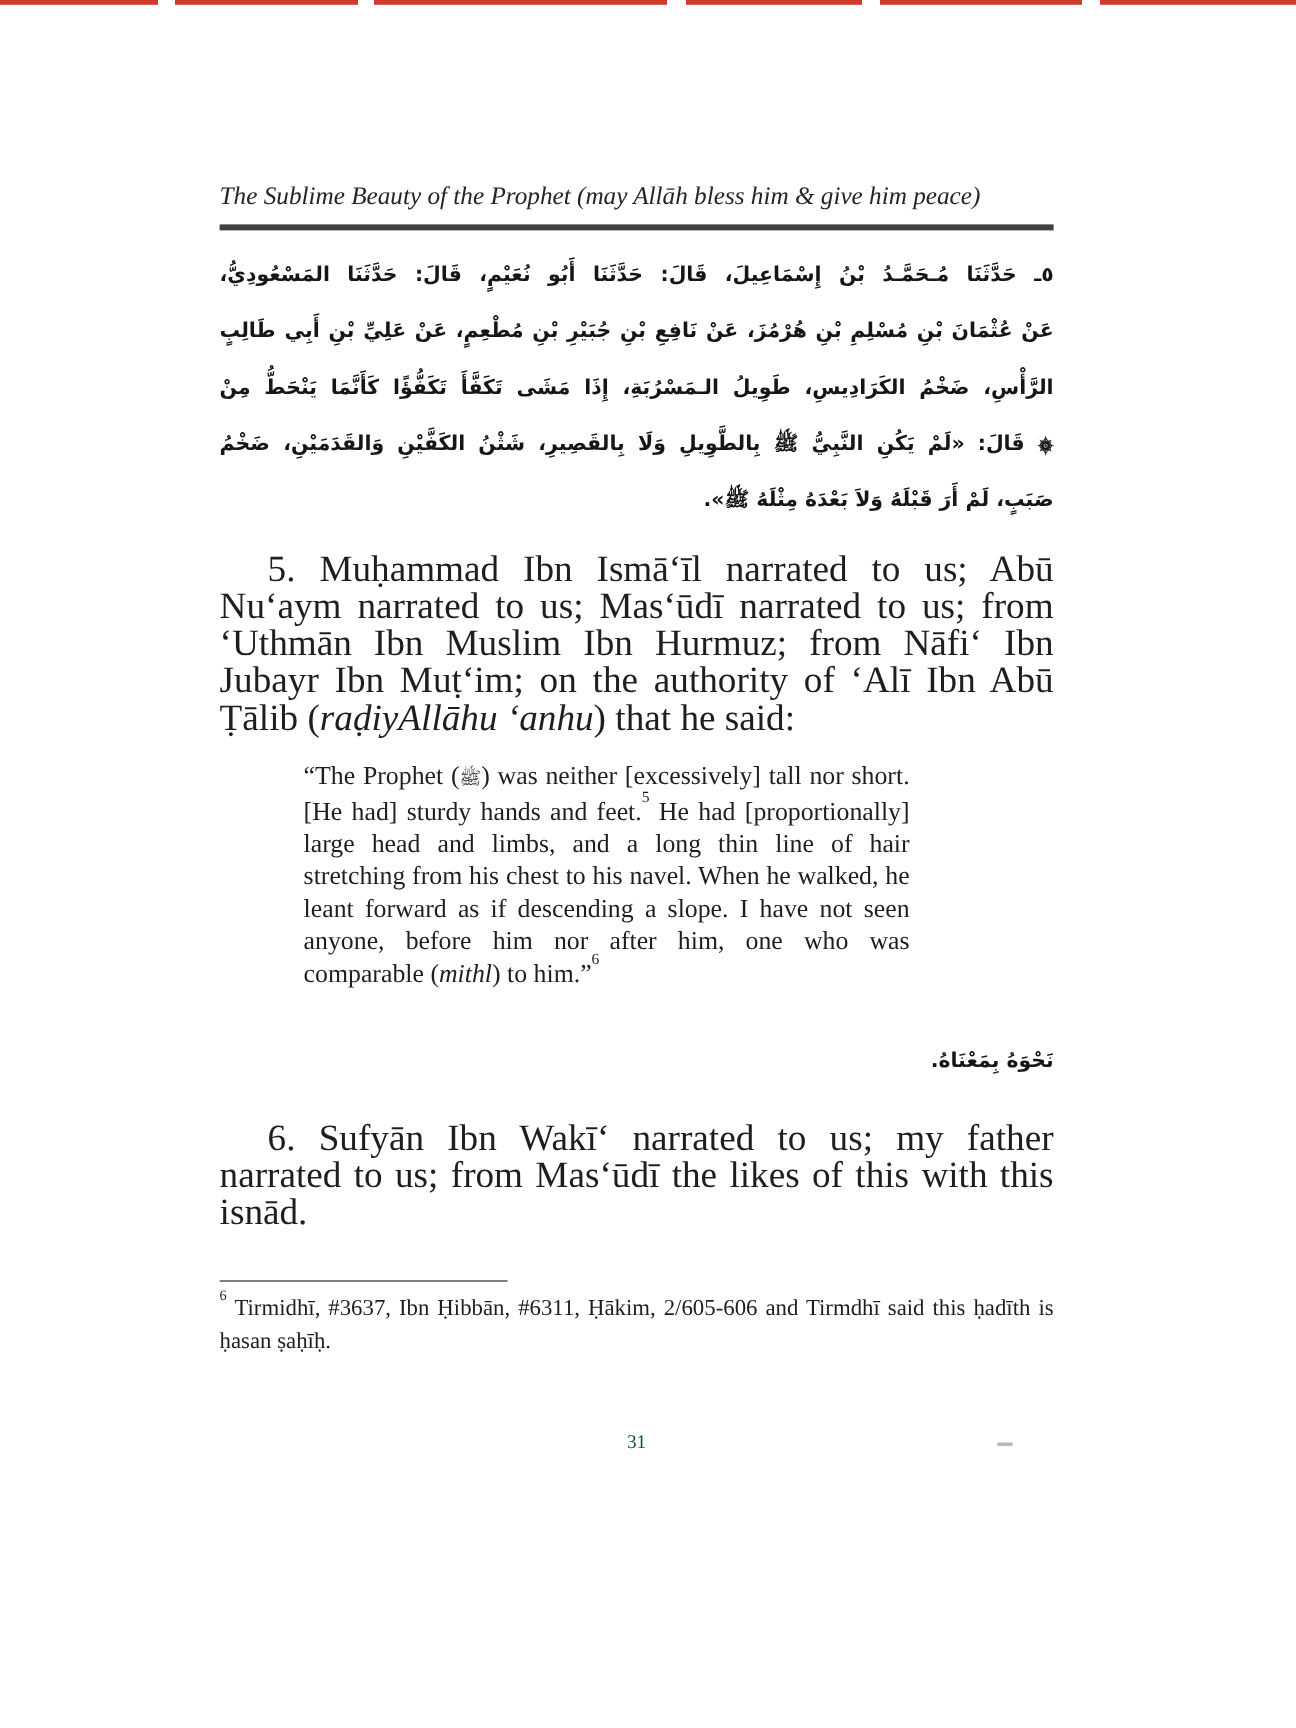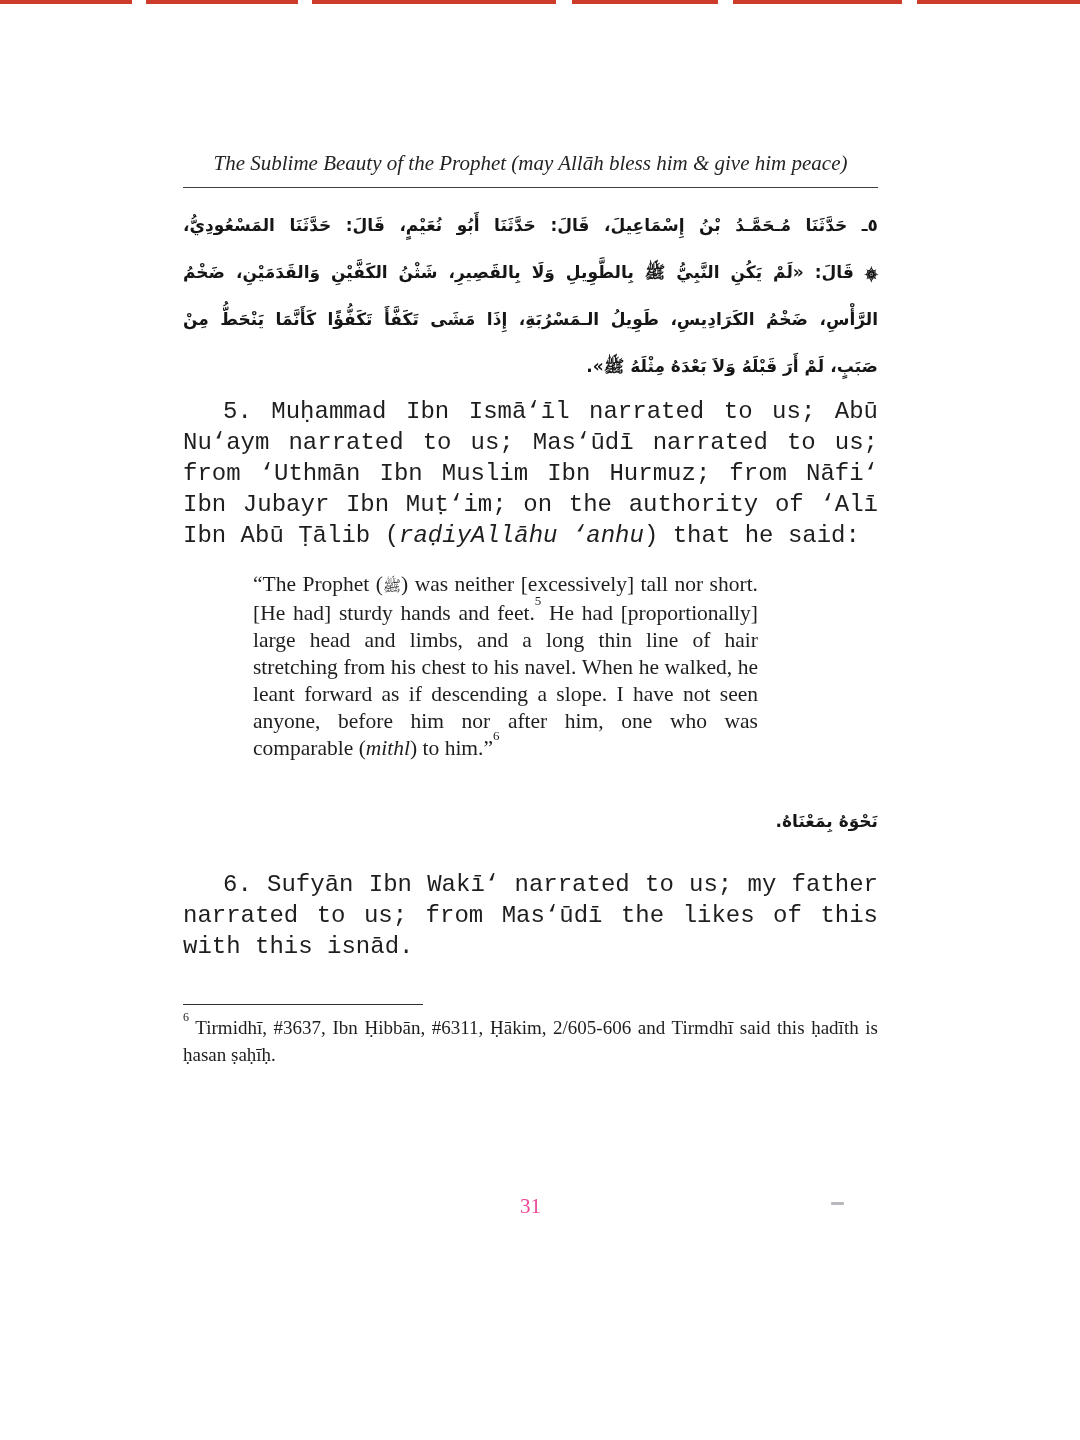--- a/index.html
+++ b/index.html
@@ -18,49 +18,47 @@
       #cd3b2b 0 132px, transparent 132px 146px,
       #cd3b2b 146px 298px, transparent 298px 312px,
       #cd3b2b 312px 556px, transparent 556px 572px,
       #cd3b2b 572px 718px, transparent 718px 733px,
       #cd3b2b 733px 902px, transparent 902px 917px,
       #cd3b2b 917px 1080px);
   }
   .content { position: absolute; left: 183px; top: 150px; width: 695px; }
 
   .running-header {
-    text-align: center;
     font-style: italic;
     font-size: 21px;
     line-height: 26px;
     padding-bottom: 11px;
-    border-bottom: 1px solid #404040;
+    border-bottom: 5px solid #404040;
     color: #242426;
   }
 
   .arabic {
     margin-top: 14px;
     direction: rtl;
     font-family: "DejaVu Sans", sans-serif;
     font-size: 17px;
     font-weight: bold;
     line-height: 47px;
     color: #161617;
   }
   .ar-line { text-align: justify; text-align-last: justify; }
   .ar-line.ar-last { text-align-last: right; }
   .arabic-2 { margin-top: 36px; }
 
   .body-para {
-    margin: 6px 0 0 0;
-    font-size: 24px;
+    margin: 17px 0 0 0;
+    font-size: 31px;
     line-height: 31px;
     text-align: justify;
     text-indent: 40px;
-    font-family: Liberation Mono, monospace;
   }
   .body-para-2 { margin-top: 24px; }
 
   .quote {
     display: block;
     margin: 20px 0 0 70px;
     width: 505px;
     font-size: 21.5px;
     line-height: 27px;
     text-align: justify;
@@ -74,22 +72,22 @@
     border-top: 1.5px solid #2e2e2e;
   }
   .footnotes { margin-top: 9px; font-size: 19px; line-height: 27px; }
   .footnote { margin: 0; text-align: justify; }
   .footnote sup.fnmark { font-size: 12px; position: relative; top: -6px; line-height: 0; }
 
   .page-number {
     position: absolute;
     left: 183px; top: 1194px; width: 695px;
     text-align: center;
-    font-size: 21px;
-    color: #ec4899;
+    font-size: 16px;
+    color: #14532d;
   }
   .artifact-dash {
     position: absolute; left: 831px; top: 1202px;
     width: 13px; height: 3px;
     background: #babab e;
     background: #b9b9bd;
     border-radius: 1px;
   }
 </style>
 </head>
@@ -100,22 +98,23 @@
   <div class="top-marks"></div>
 
   <div class="content">
 
     <div class="running-header">
       <span>The Sublime Beauty of the Prophet (may Allāh bless him &amp; give him peace)</span>
     </div>
 
     <div class="arabic" dir="rtl" lang="ar">
       <div class="ar-line">٥ـ حَدَّثَنَا مُـحَمَّـدُ بْنُ إِسْمَاعِيلَ، قَالَ: حَدَّثَنَا أَبُو نُعَيْمٍ، قَالَ: حَدَّثَنَا المَسْعُودِيُّ،</div>
+      <div class="ar-line">عَنْ عُثْمَانَ بْنِ مُسْلِمِ بْنِ هُرْمُزَ، عَنْ نَافِعِ بْنِ جُبَيْرِ بْنِ مُطْعِمٍ، عَنْ عَلِيِّ بْنِ أَبِي طَالِبٍ</div>
+      <div class="ar-line">الرَّأْسِ، ضَخْمُ الكَرَادِيسِ، طَوِيلُ الـمَسْرُبَةِ، إِذَا مَشَى تَكَفَّأَ تَكَفُّؤًا كَأَنَّمَا يَنْحَطُّ مِنْ</div>
       <div class="ar-line">۞ قَالَ: «لَمْ يَكُنِ النَّبِيُّ ﷺ بِالطَّوِيلِ وَلَا بِالقَصِيرِ، شَثْنُ الكَفَّيْنِ وَالقَدَمَيْنِ، ضَخْمُ</div>
-      <div class="ar-line">الرَّأْسِ، ضَخْمُ الكَرَادِيسِ، طَوِيلُ الـمَسْرُبَةِ، إِذَا مَشَى تَكَفَّأَ تَكَفُّؤًا كَأَنَّمَا يَنْحَطُّ مِنْ</div>
       <div class="ar-line ar-last">صَبَبٍ، لَمْ أَرَ قَبْلَهُ وَلاَ بَعْدَهُ مِثْلَهُ ﷺ».</div>
     </div>
 
     <p class="body-para"><span>5. Muḥammad Ibn Ismā‘īl narrated to us; Abū Nu‘aym narrated to us; Mas‘ūdī narrated to us; from ‘Uthmān Ibn Muslim Ibn Hurmuz; from Nāfi‘ Ibn Jubayr Ibn Muṭ‘im; on the authority of ‘Alī Ibn Abū Ṭālib (</span><i>raḍiyAllāhu ‘anhu</i><span>) that he said:</span></p>
 
     <blockquote class="quote"><span>“The Prophet (</span><span class="salawat">ﷺ</span><span>) was neither [excessively] tall nor short. [He had] sturdy hands and feet.</span><sup class="fnref">5</sup><span> He had [proportionally] large head and limbs, and a long thin line of hair stretching from his chest to his navel. When he walked, he leant forward as if descending a slope. I have not seen anyone, before him nor after him, one who was comparable (</span><i>mithl</i><span>) to him.”</span><sup class="fnref">6</sup></blockquote>
 
     <div class="arabic arabic-2" dir="rtl" lang="ar">
       <div class="ar-line ar-last">نَحْوَهُ بِمَعْنَاهُ.</div>
     </div>

